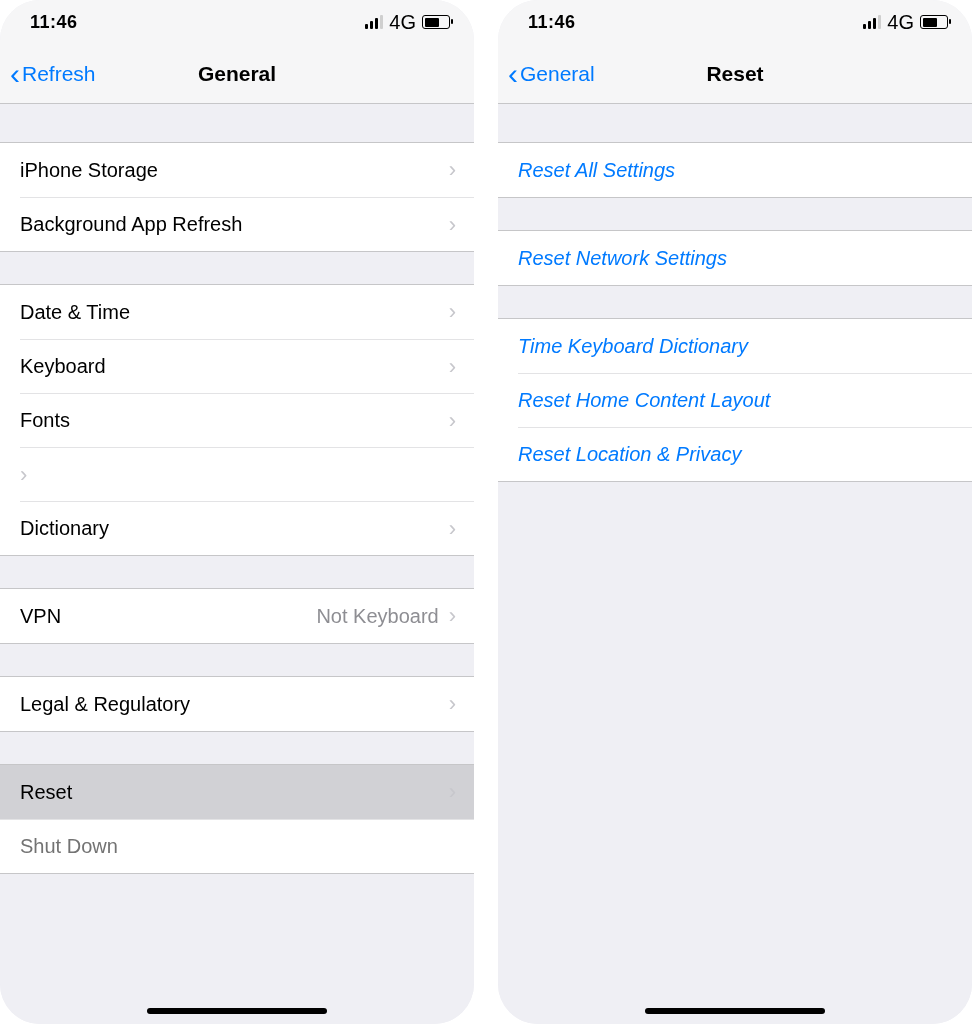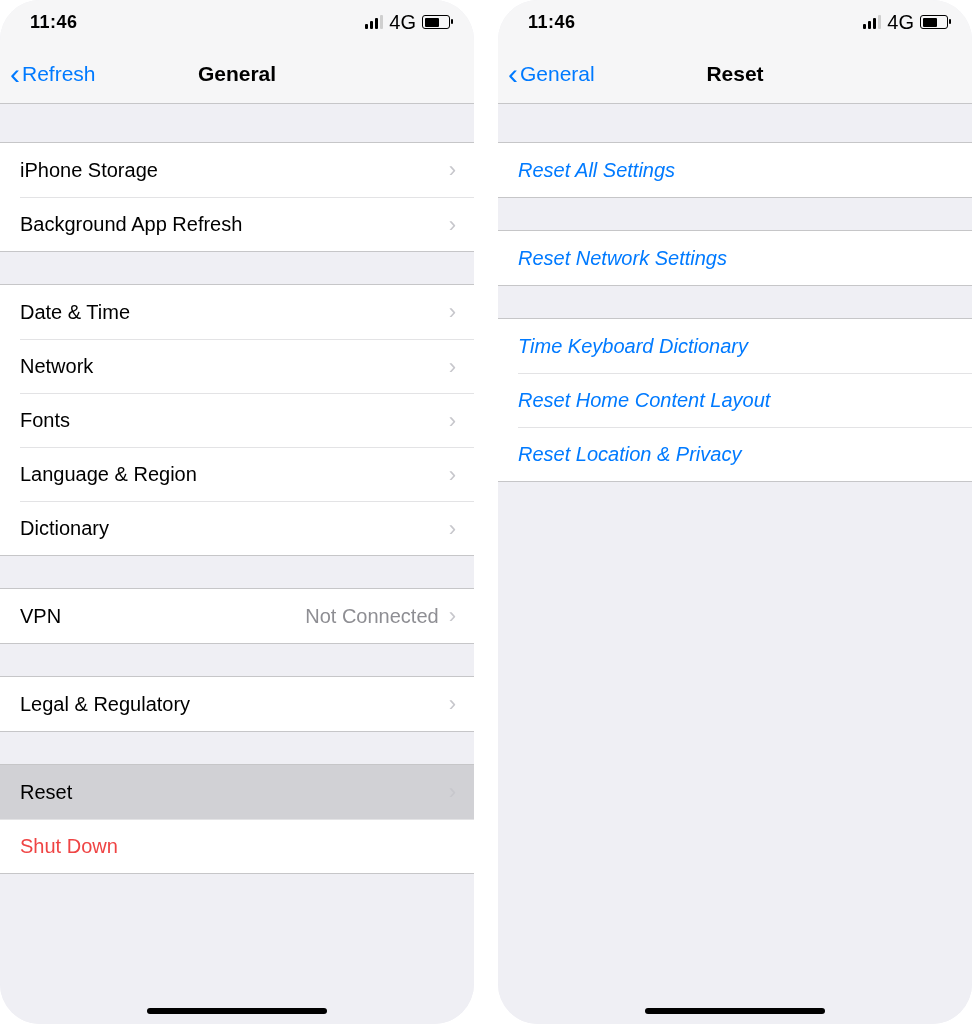--- a/index.html
+++ b/index.html
@@ -85,21 +85,21 @@
       font-size: 20px;
       color: #000;
       position: relative;
       gap: 20px;
     }
     .row + .row { border-top: 0.5px solid #e3e3e5; margin-left: 20px; padding-left: 0; }
     .row.highlight { background: #d1d1d5; margin-left: 0; padding-left: 20px; border-top: none; }
     .row .row-right { display: flex; align-items: center; gap: 10px; }
     .row .detail { color: #8e8e93; font-size: 20px; }
     .chevron { color: #c7c7cc; font-size: 22px; font-weight: 400; }
-    .row.blue-text .row-label { color: #ef4444; }
+    .row.blue-text .row-label { color: #737373; }
     .row.action-row .row-label { color: #007aff; font-style: italic; }
 
     .home-indicator {
       position: absolute;
       bottom: 10px;
       left: 50%;
       transform: translateX(-50%);
       width: 180px;
       height: 6px;
       background: #000;
@@ -153,52 +153,51 @@
     <div class="group-spacer"></div>
 
     <div class="group">
       <div class="row">
         <span class="row-label">Date &amp; Time</span>
         <span class="row-right">
             <span class="chevron">›</span>
           </span>
       </div>
       <div class="row">
-        <span class="row-label">Network</span>
+        <span class="row-label">Keyboard</span>
         <span class="row-right">
             <span class="chevron">›</span>
           </span>
       </div>
       <div class="row">
         <span class="row-label">Fonts</span>
         <span class="row-right">
             <span class="chevron">›</span>
           </span>
       </div>
       <div class="row">
-        <span class="row-label">Language &amp; Region</span>
         <span class="row-right">
             <span class="chevron">›</span>
           </span>
       </div>
       <div class="row">
         <span class="row-label">Dictionary</span>
         <span class="row-right">
             <span class="chevron">›</span>
           </span>
       </div>
     </div>
 
     <div class="group-spacer"></div>
 
     <div class="group">
       <div class="row">
         <span class="row-label">VPN</span>
         <span class="row-right">
-          <span class="detail">Not Connected</span>
+          <span class="detail">Not Keyboard</span>
           <span class="chevron">›</span>
         </span>
       </div>
     </div>
 
     <div class="group-spacer"></div>
 
     <div class="group">
       <div class="row">
         <span class="row-label">Legal &amp; Regulatory</span>

